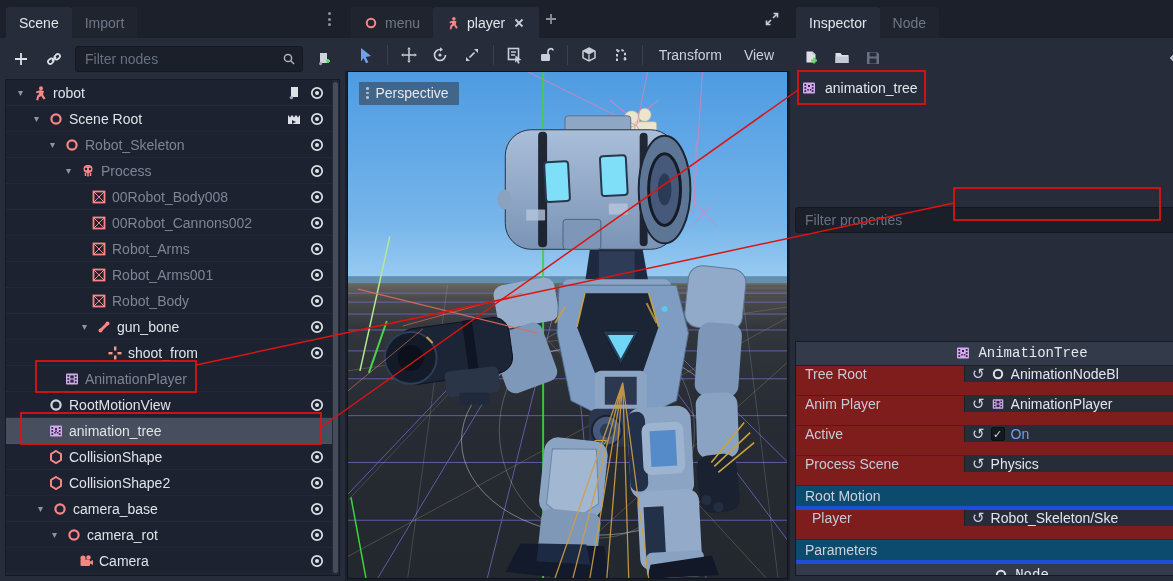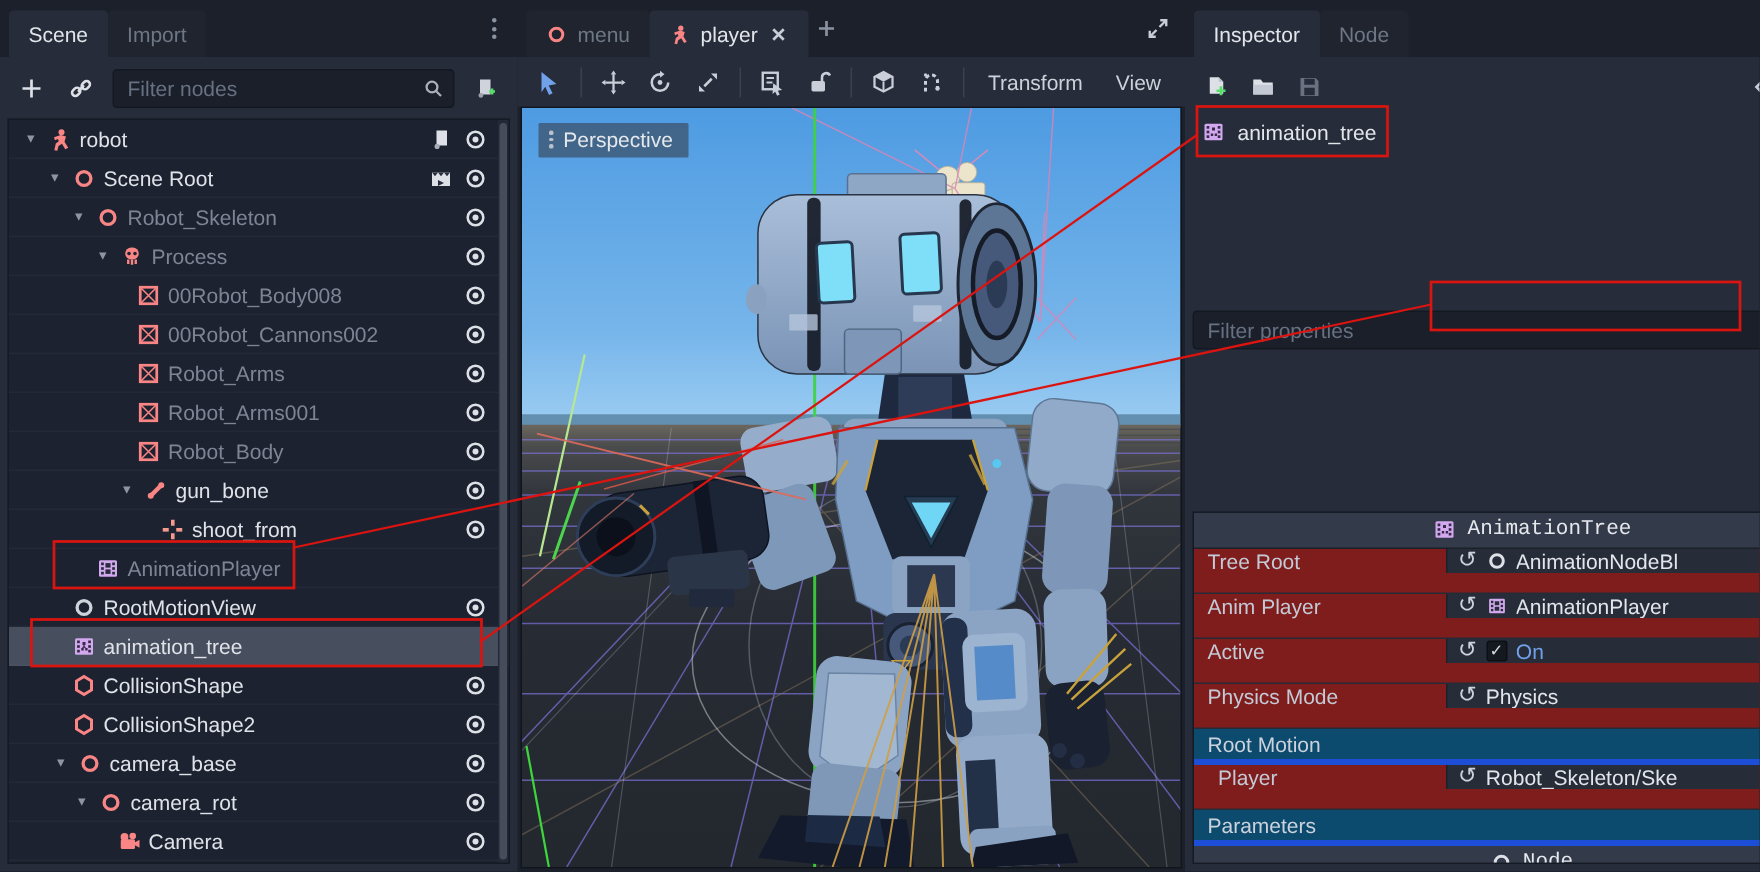--- a/index.html
+++ b/index.html
@@ -810,21 +810,21 @@
       <div class="prop">
         <span class="plabel">Active</span>
         <span class="pvalue">
           <span class="revert">↺</span>
           <span class="check">✓</span>
           <span class="grow on-text">On</span>
         </span>
       </div>
 
       <div class="prop">
-        <span class="plabel">Physics Mode</span>
+        <span class="plabel">Process Scene</span>
         <span class="pvalue">
           <span class="revert">↺</span>
           <span class="grow">Physics</span>
           <svg class="i14" viewBox="0 0 14 14">
               <path d="M3.5 5.5L7 9l3.5-3.5" fill="none" stroke="#9aa2b0" stroke-width="1.6"></path>
             </svg>
         </span>
       </div>
 
       <div class="sec">

